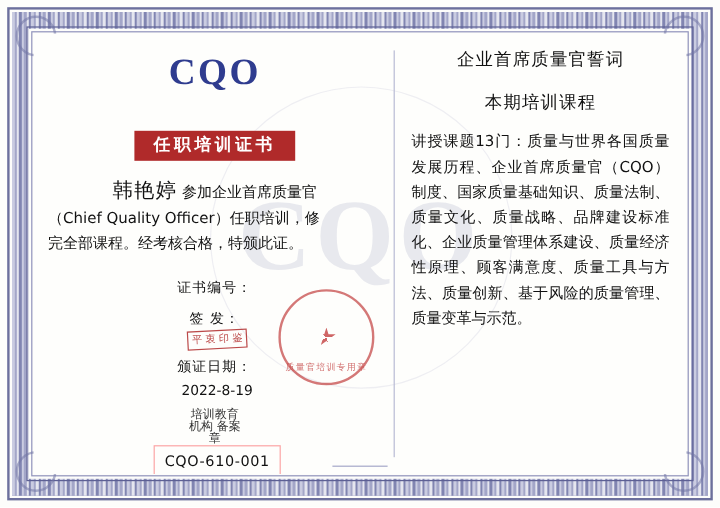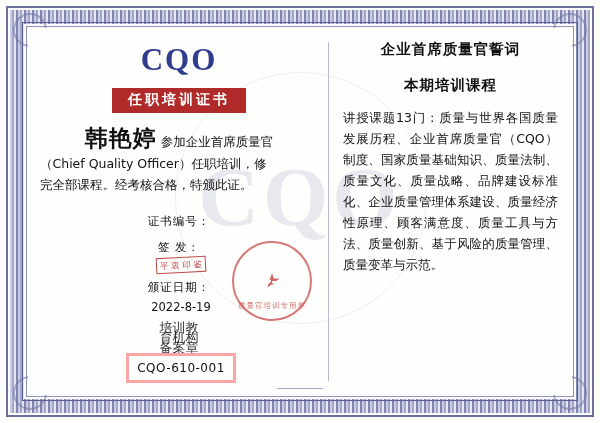--- a/index.html
+++ b/index.html
@@ -147,37 +147,38 @@
     margin-top: 10px;
   }
   .cn-subtitle {
     display: inline-block;
     background: #b02a2a;
     color: #fff;
     font-size: 14px;
     font-weight: bold;
     letter-spacing: 3px;
     padding: 3px 16px 4px 16px;
+    margin-top: 21px;
   }
 
   .body-text {
     margin-top: 14px;
     font-size: 12.5px;
     line-height: 21px;
     color: #111;
     text-align: justify;
   }
   .name-line {
     text-align: center;
     font-size: 12.5px;
     line-height: 22px;
   }
   .holder-name {
-    font-size: 23px;
-    font-weight: bold;
+    font-size: 17px;
+    font-weight: normal;
     color: #111;
     letter-spacing: 1px;
     margin-right: 4px;
   }
 
   .meta {
     margin-top: 16px;
     font-size: 11.5px;
     color: #111;
     line-height: 20px;
@@ -200,28 +201,28 @@
     line-height: 10px;
     padding: 2px 3px;
     text-align: center;
     transform: rotate(-3deg);
     margin-left: 4px;
     opacity: .85;
   }
 
   .cert-no-box {
     display: inline-block;
-    border: 3px solid #fca5a5;
+    border: 1px solid #fca5a5;
     padding: 2px 8px;
     font-size: 12px;
     letter-spacing: .5px;
     margin-left: 4px;
   }
   .edu-label {
-    font-size: 13px;
+    font-size: 10px;
     line-height: 10px;
     color: #333;
     text-align: center;
     width: 46px;
   }
 
   
   .seal {
     position: absolute;
     right: 16px;
@@ -250,21 +251,21 @@
     bottom: 8px;
     text-align: center;
     font-size: 7.5px;
     letter-spacing: 1px;
   }
 
   
   .r-heading {
     text-align: center;
     font-size: 14.5px;
-    font-weight: bold;
+    font-weight: normal;
     color: #111;
     letter-spacing: 1px;
     margin-top: 4px;
   }
   .r-heading.second { margin-top: 17px; }
   .r-text {
     margin-top: 12px;
     font-size: 12.5px;
     line-height: 21px;
     color: #111;

